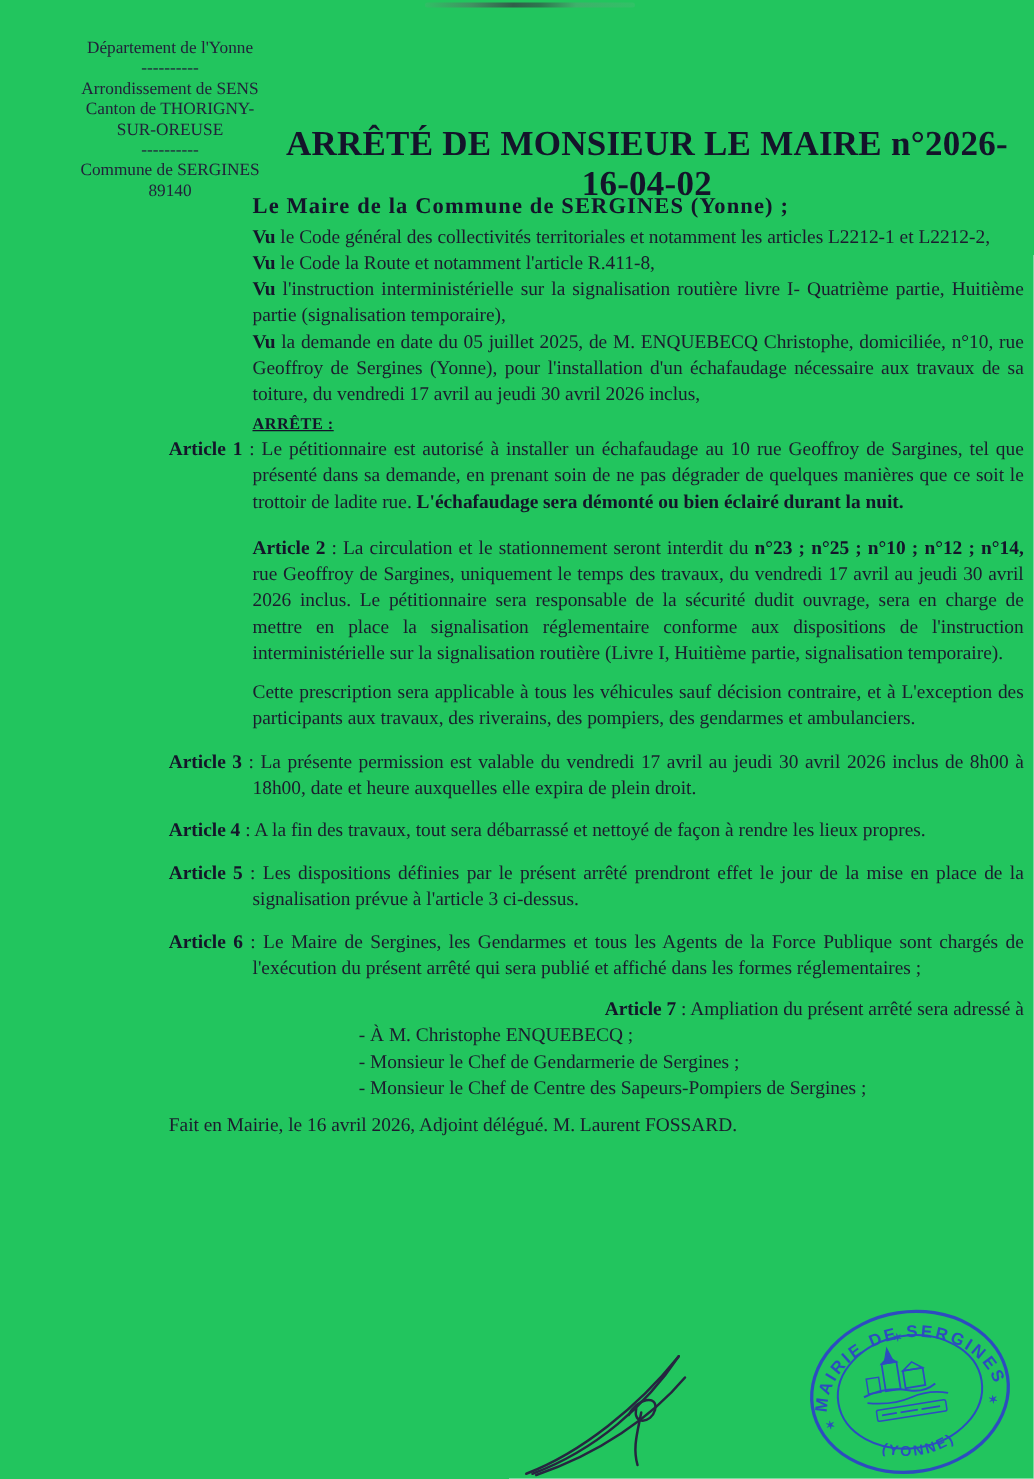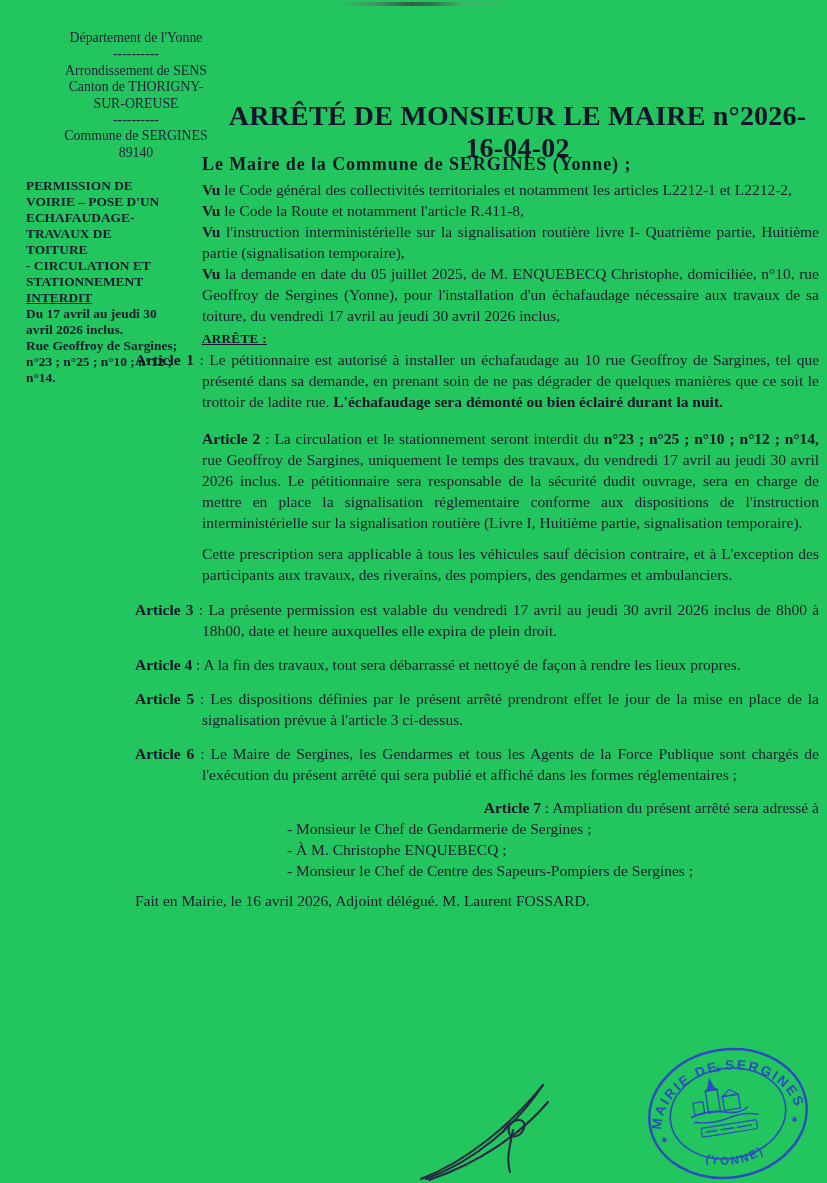--- a/index.html
+++ b/index.html
@@ -64,33 +64,20 @@
 ----------
 Arrondissement de SENS
 Canton de THORIGNY-
 SUR-OREUSE
 ----------
 Commune de SERGINES
 89140</div>
 
   <div id="title">ARRÊTÉ DE MONSIEUR LE MAIRE n°2026-16-04-02</div>
 
-  <div id="margin-note"><span>PERMISSION DE
-VOIRIE – POSE D'UN
-ECHAFAUDAGE-
-TRAVAUX DE
-TOITURE
-- CIRCULATION ET
-STATIONNEMENT
-</span><span class="u">INTERDIT</span><span>
-Du 17 avril au jeudi 30
-avril 2026 inclus.
-Rue Geoffroy de Sargines;
-n°23 ; n°25 ; n°10 ; n°12 ;
-n°14.</span></div>
 
   <div id="main">
 
     <div id="salutation">Le Maire de la Commune de SERGINES (Yonne) ;</div>
 
     <p class="ind just"><b>Vu</b><span> le Code général des collectivités territoriales et notamment les articles L2212-1 et L2212-2,</span></p>
 
     <p class="ind just"><b>Vu</b><span> le Code la Route et notamment l'article R.411-8,</span></p>
 
     <p class="ind just"><b>Vu</b><span> l'instruction interministérielle sur la signalisation routière livre I- Quatrième partie, Huitième partie (signalisation temporaire),</span></p>
@@ -110,22 +97,22 @@
 
     <p class="hang just mt13"><span class="lbl">Article 4</span><span> : </span><span>A la fin des travaux, tout sera débarrassé et nettoyé de façon à rendre les lieux propres.</span></p>
 
     <p class="hang just mt13"><span class="lbl">Article 5</span><span> : </span><span>Les dispositions définies par le présent arrêté prendront effet le jour de la mise en place de la signalisation prévue à l'article 3 ci-dessus.</span></p>
 
     <p class="hang just mt13"><span class="lbl">Article 6</span><span> : </span><span>Le Maire de Sergines, les Gendarmes et tous les Agents de la Force Publique sont chargés de l'exécution du présent arrêté qui sera publié et affiché dans les formes réglementaires ;</span></p>
 
     <p class="hang mt12"><span class="lbl">Article 7</span><span> : </span><span>Ampliation du présent arrêté sera adressé à</span></p>
 
     <div id="recipients">
+      <div>- À M. Christophe ENQUEBECQ ;</div>
       <div>- Monsieur le Chef de Gendarmerie de Sergines ;</div>
-      <div>- À M. Christophe ENQUEBECQ ;</div>
       <div>- Monsieur le Chef de Centre des Sapeurs-Pompiers de Sergines ;</div>
     </div>
 
     <p id="closing">Fait en Mairie, le 16 avril 2026, Adjoint délégué. M. Laurent FOSSARD.</p>
   </div>
 
   <div id="stamp">
     <svg viewBox="0 0 170 139">
       <g stroke="#2d4cc0" fill="none">
         <ellipse cx="85" cy="69.5" rx="79" ry="64" stroke-width="2.6"></ellipse>

